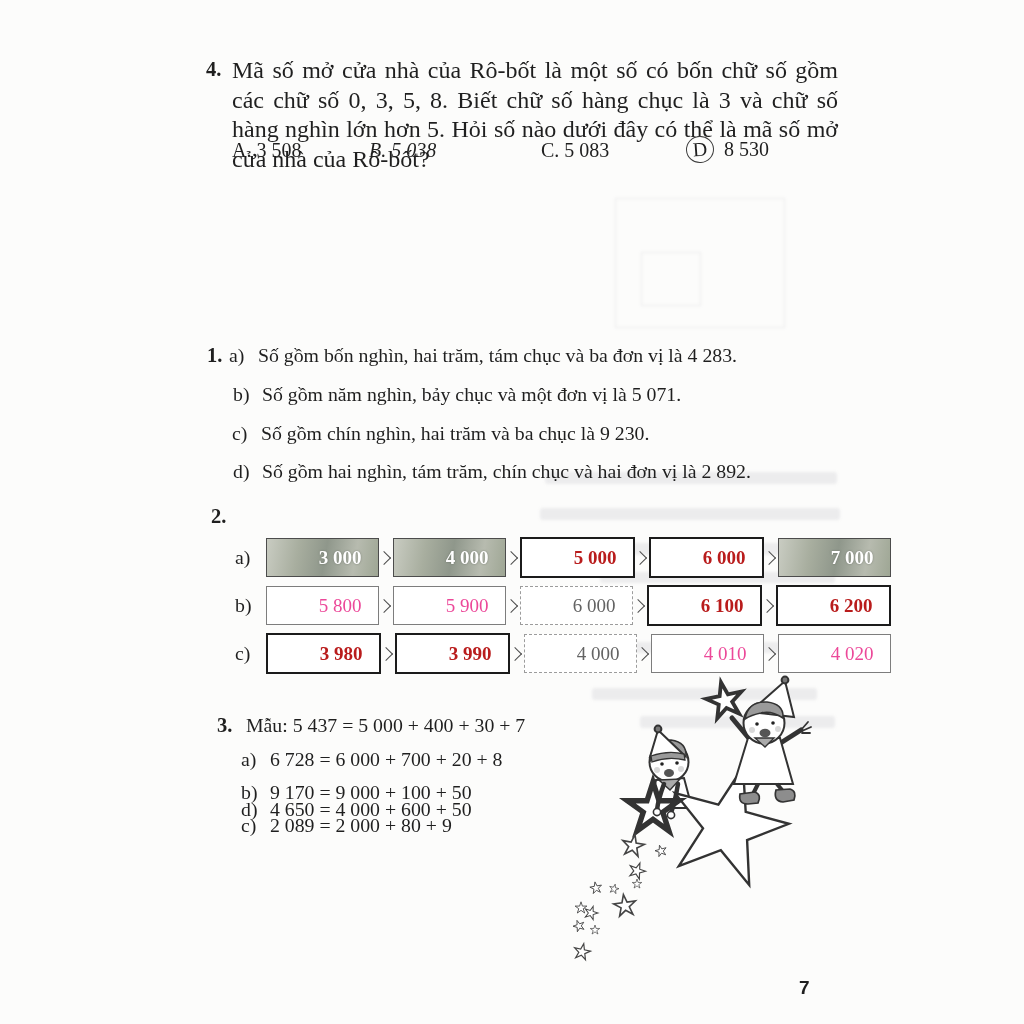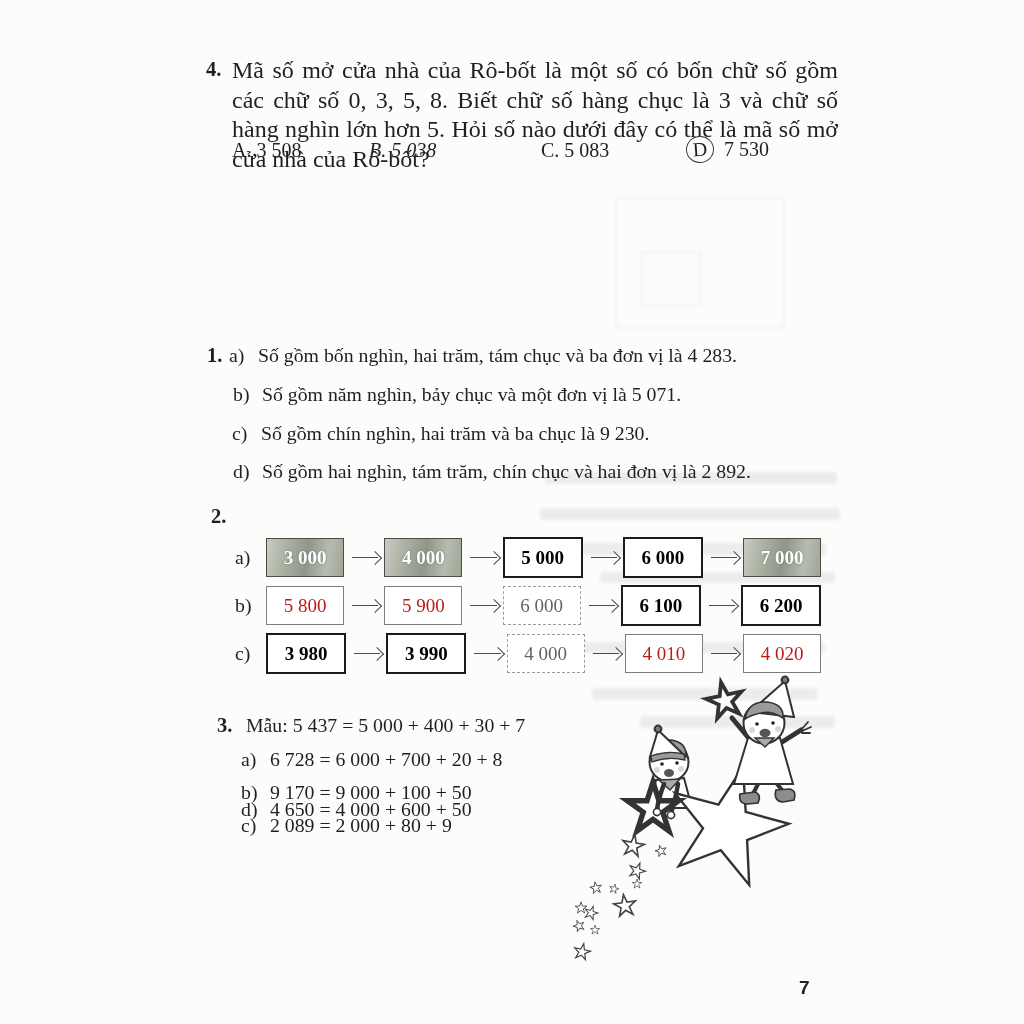--- a/index.html
+++ b/index.html
@@ -34,24 +34,24 @@
   .qline{position:absolute;white-space:nowrap;font-size:19.8px;}
   .sub-label{display:inline-block;min-width:24px;}
   
   .num-row{
     position:absolute;left:235px;width:586px;height:41px;
     display:flex;align-items:center;
   }
   .rowlab{width:31px;font-size:19.8px;flex:0 0 auto;}
   .nbox{
     flex:0 0 76px;height:37px;display:flex;align-items:center;justify-content:center;
-    font-size:19px;background:#fff;white-space:nowrap;
-  }
-  .nbox.given{border:2.4px solid #1b1b1b;font-weight:bold;color:#000000;}
-  .nbox.answer{border:1.4px solid #7d7d7d;color:#b91c1c;}
+    font-size:19px;background:#fff;white-space:nowrap;padding-left:35px;
+  }
+  .nbox.given{border:2.4px solid #1b1b1b;font-weight:bold;color:#b91c1c;}
+  .nbox.answer{border:1.4px solid #7d7d7d;color:#ec4899;}
   .nbox.dashed{border:1.5px dashed #9c9c9c;color:#636363;}
   .nbox.filled{
     border:1.6px solid #4c4c4c;font-weight:bold;color:#fff;
     background:linear-gradient(100deg,#c9ccc2 0%,#a8ae9f 28%,#8f978b 52%,#b7bbaf 78%,#9ea694 100%);
     text-shadow:0 0 2px rgba(90,95,85,.7);
   }
   .arrow{
     flex:1 1 auto;height:0;border-top:1.6px solid #4a4a4a;
     position:relative;margin:0 6px 0 8px;align-self:center;
   }
@@ -99,21 +99,21 @@
         <span>5 038</span>
       </span>
       <span class="option" style="left:541px;">
         <span>C.</span>
         <span>5 083</span>
       </span>
       <span class="option" style="left:686px;top:136px;">
         <span class="opt-circle">
           <span>D</span>
         </span>
-        <span>7 530</span>
+        <span>8 530</span>
       </span>
     </div>
   </section>
 
 
   <section>
     <span class="qmarker" style="left:207px;top:344px;">1.</span>
     <div class="qline" style="left:229px;top:344px;">
       <span class="sub-label">a)</span>
       <span>Số gồm bốn nghìn, hai trăm, tám chục và ba đơn vị là 4 283.</span>

